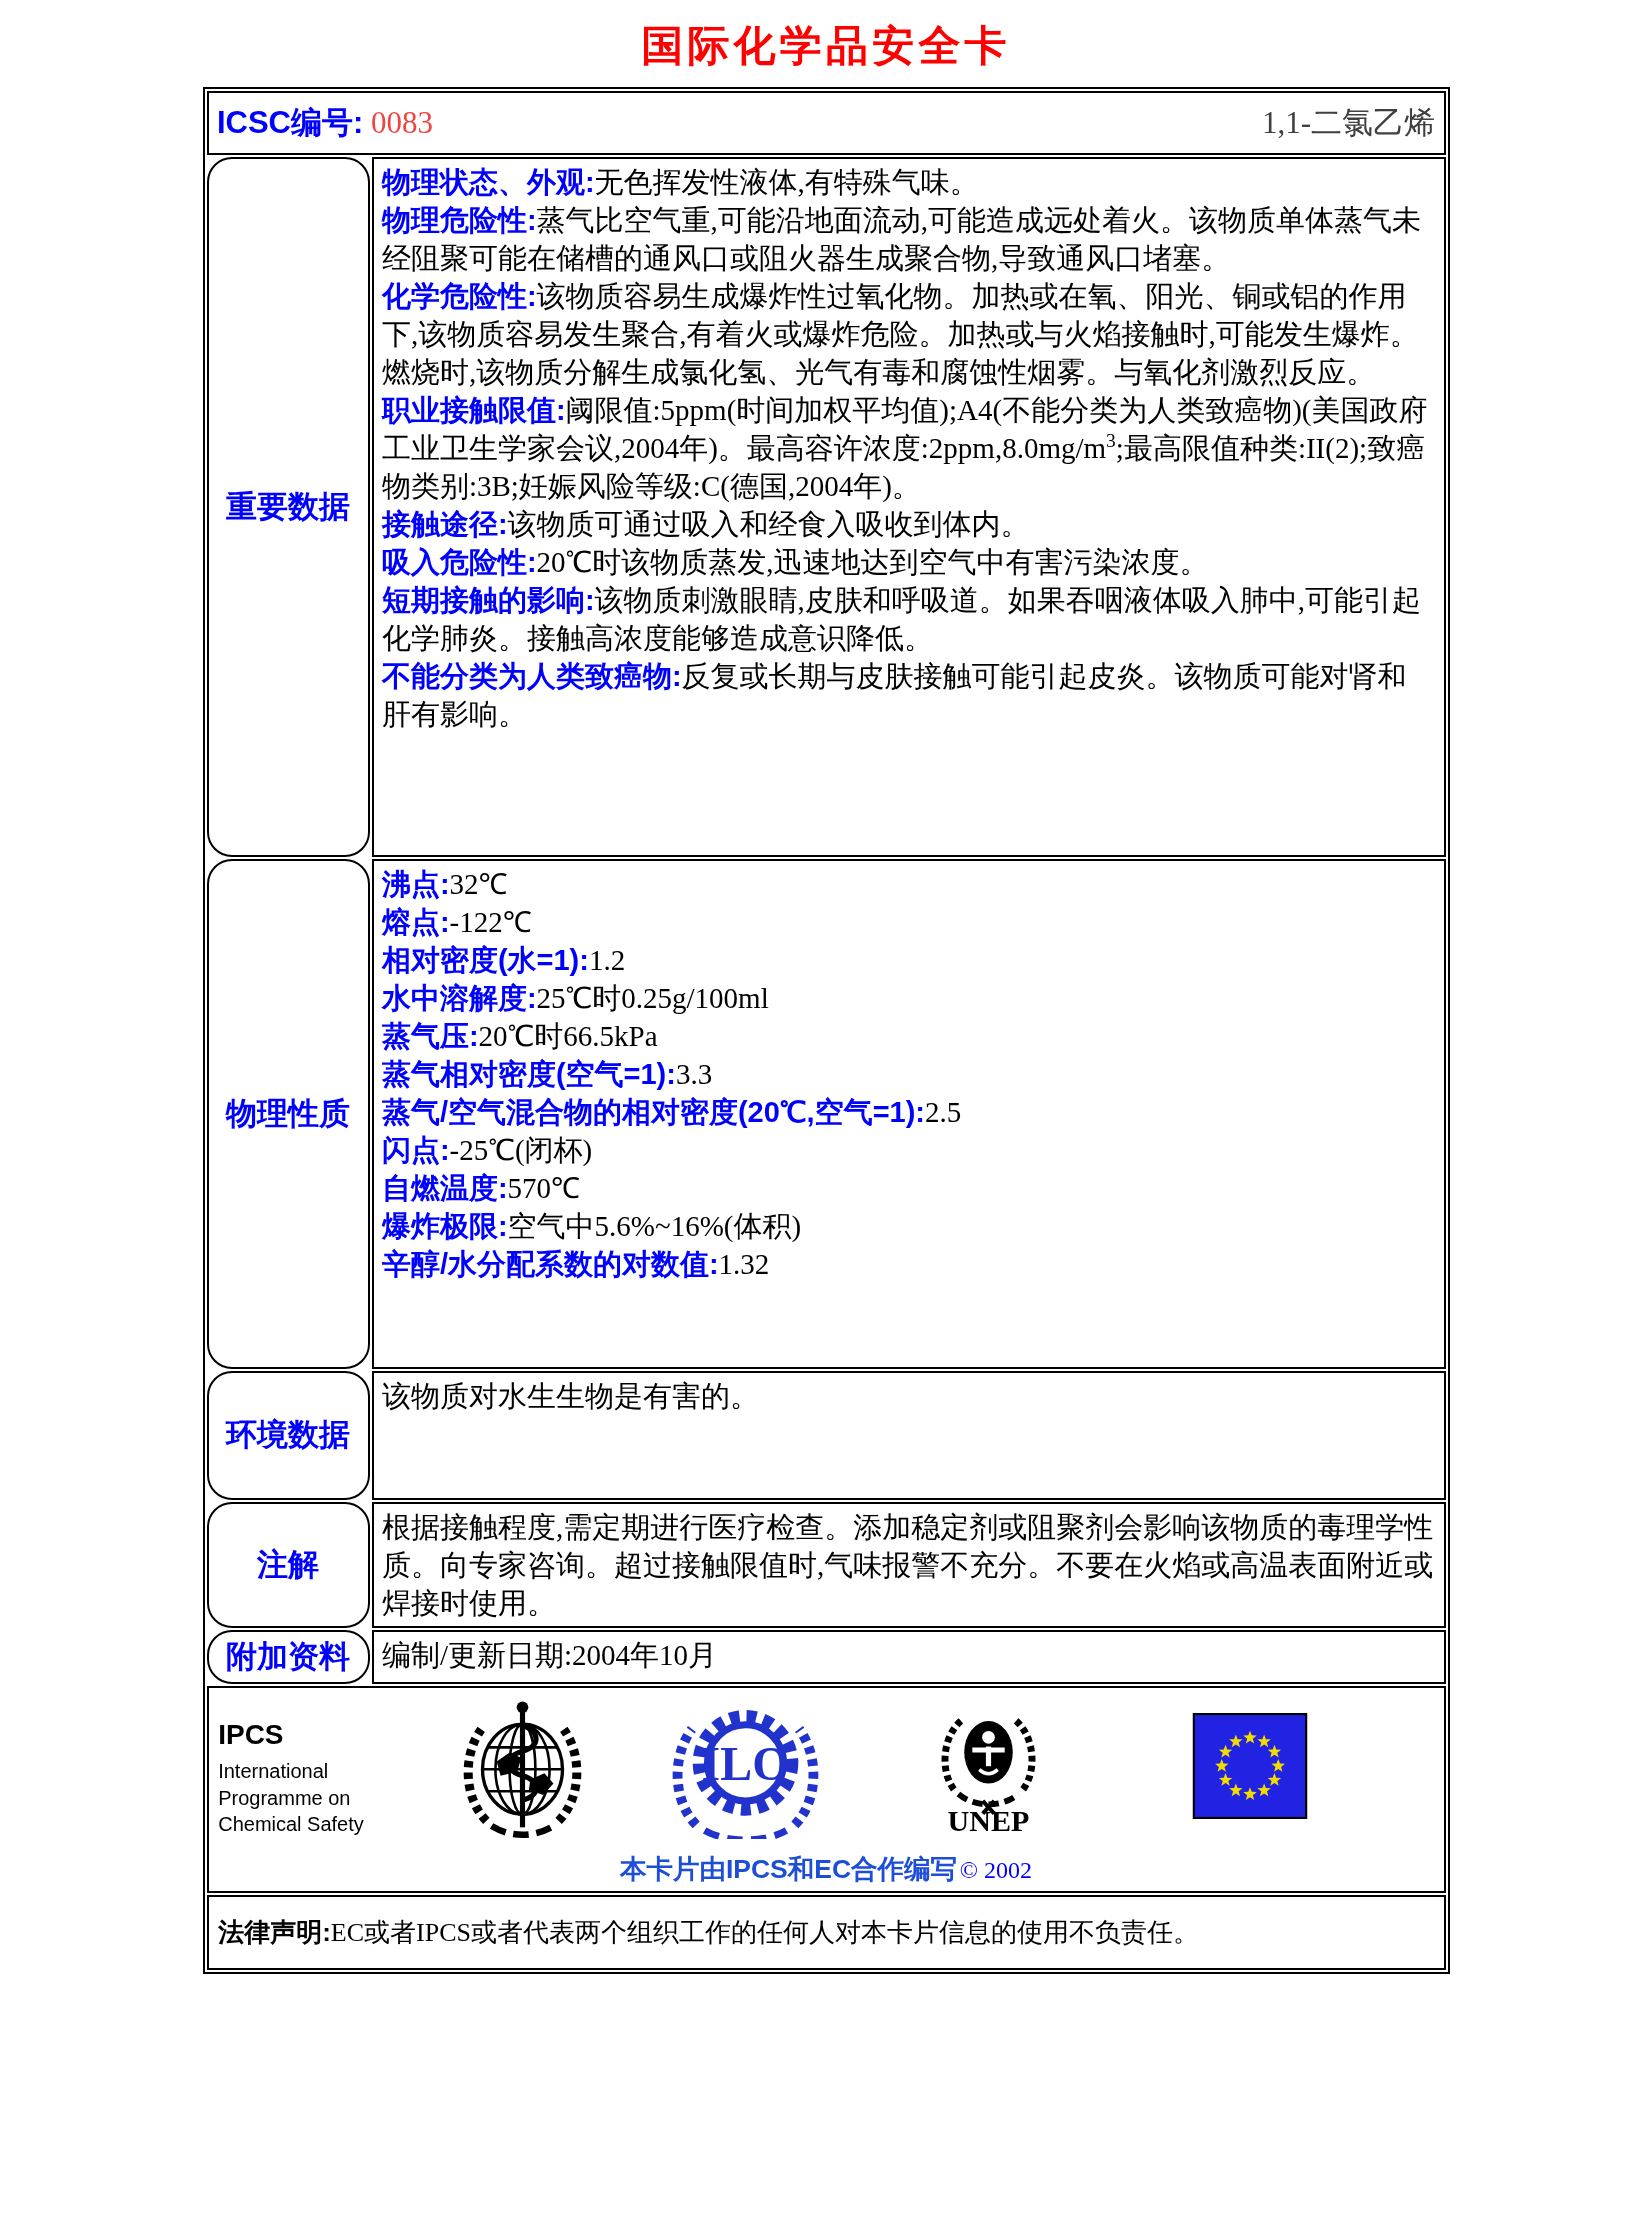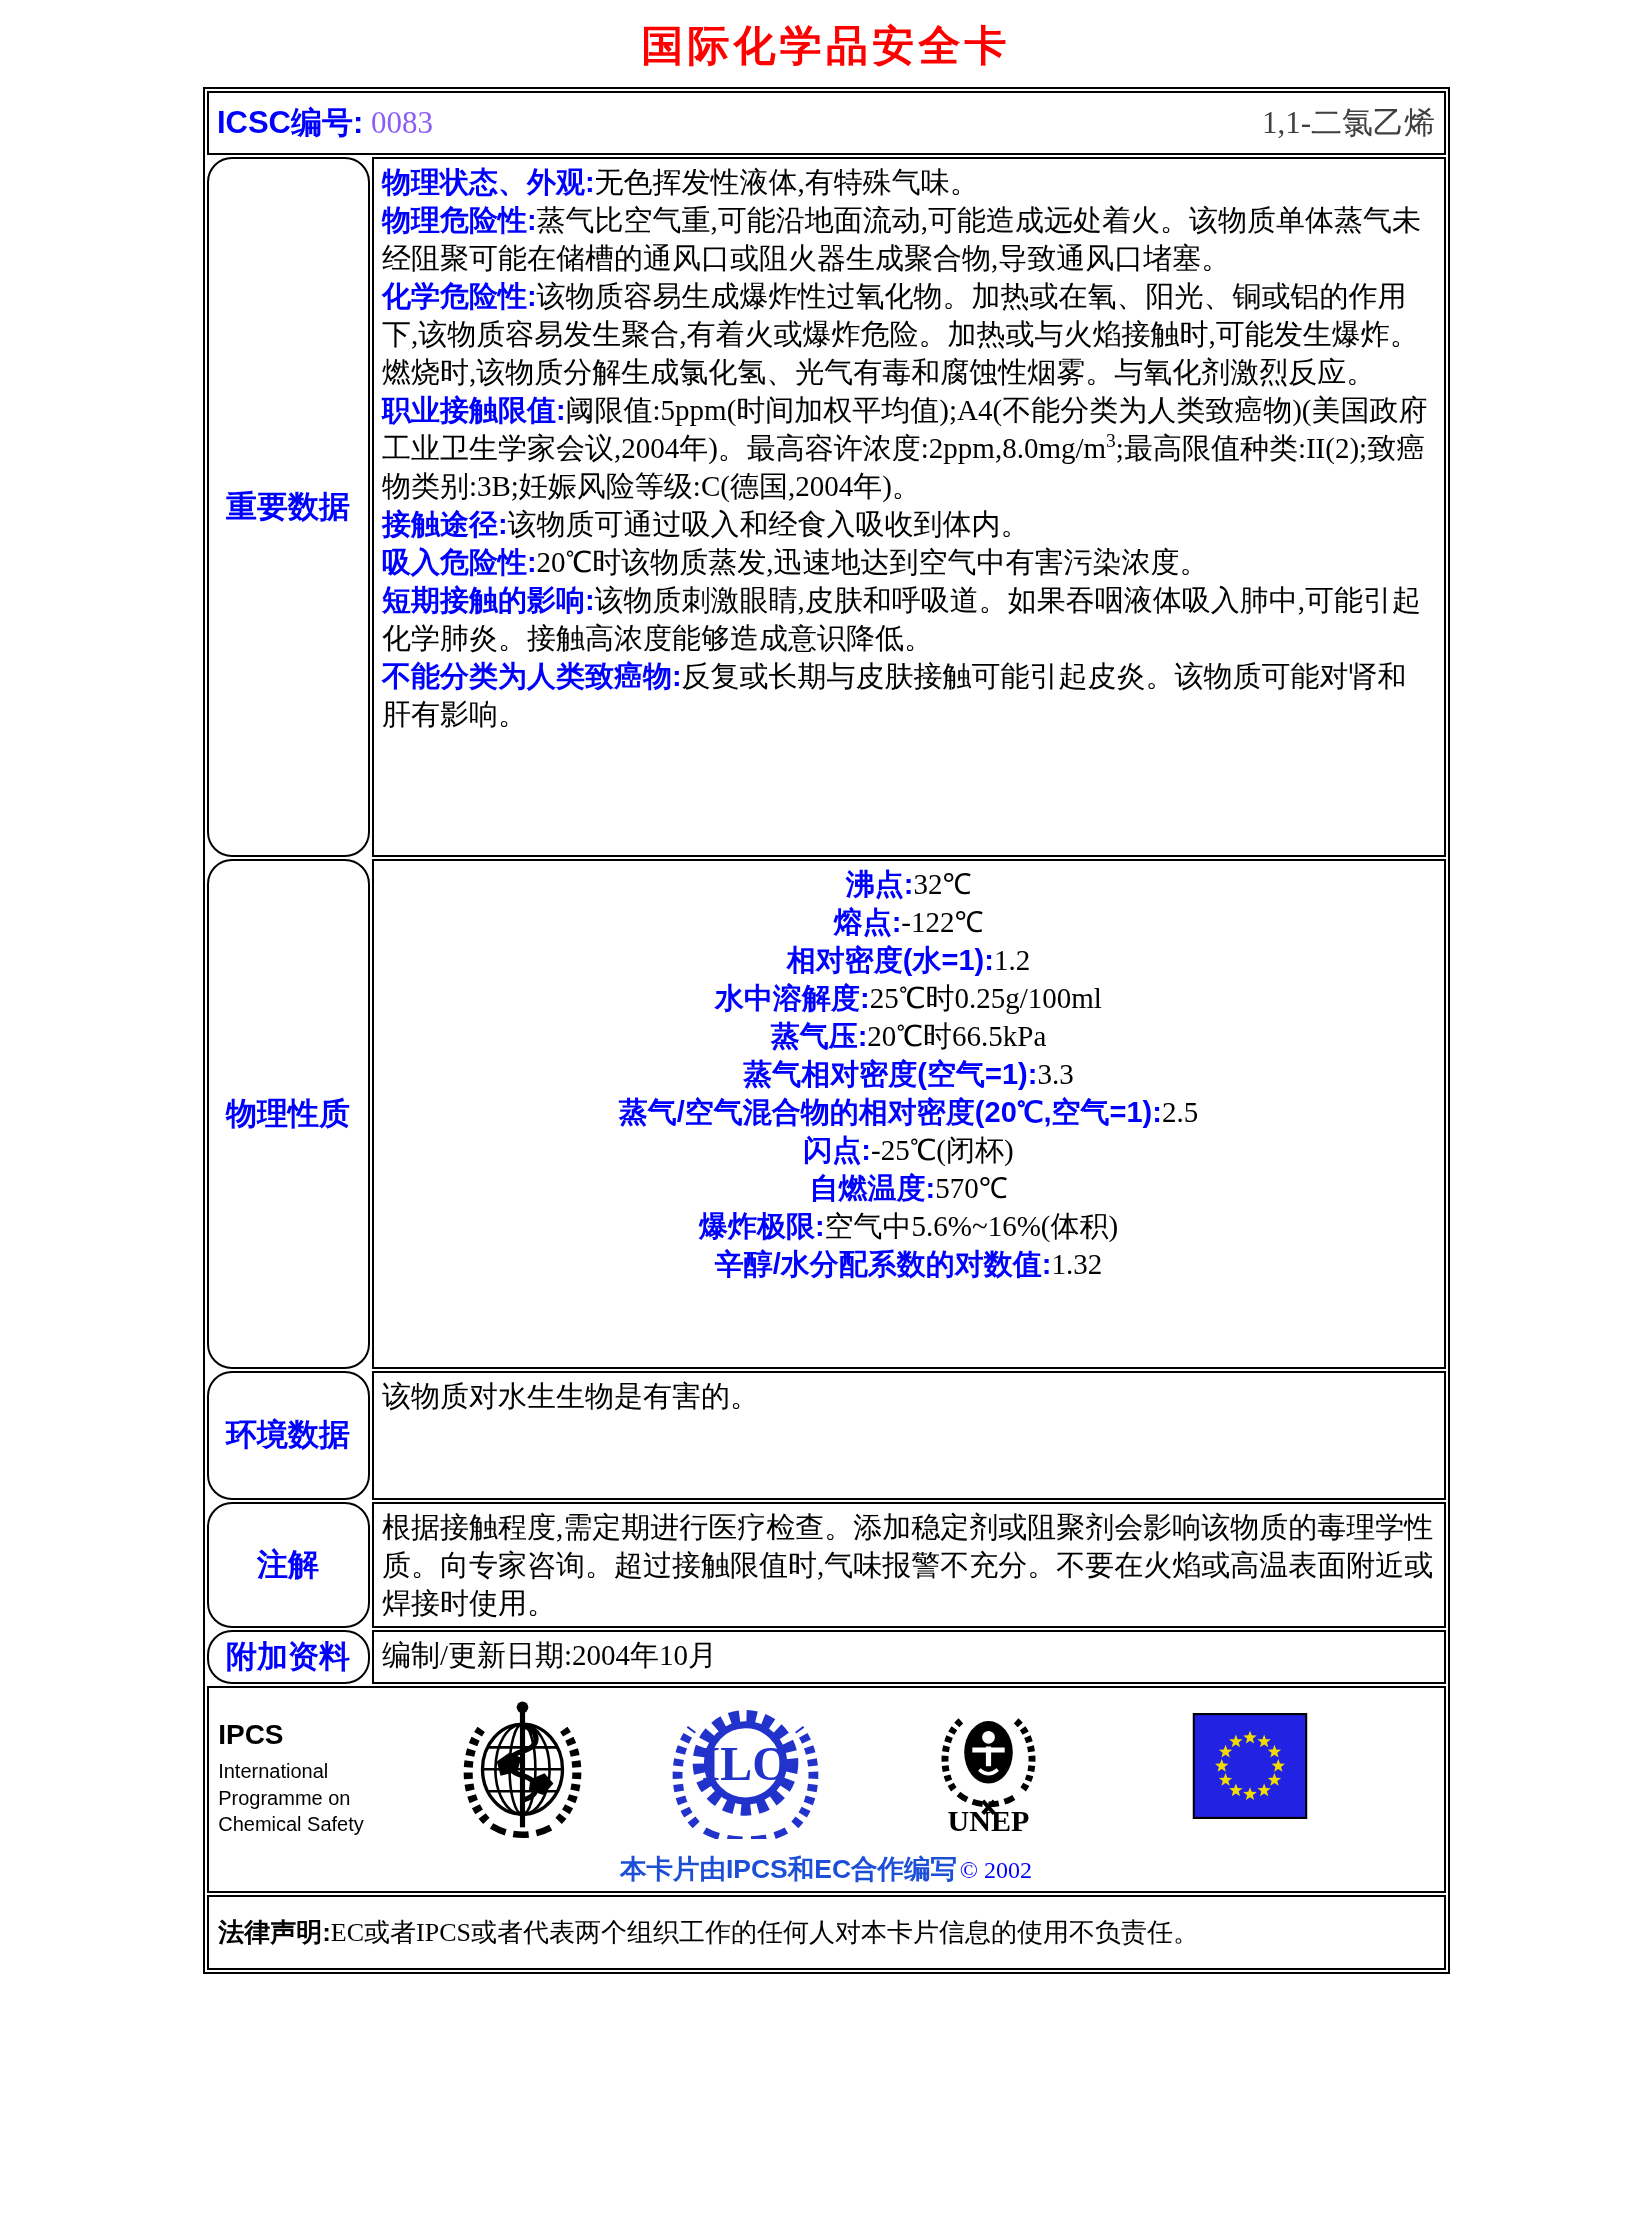--- a/index.html
+++ b/index.html
@@ -7,23 +7,23 @@
   .page-title{margin:18px 0 12.5px 0;text-align:center;color:#FF0000;font-size:42px;font-weight:900;
     font-family:"Liberation Serif",serif;letter-spacing:4.2px;}
   table.icsc{border-collapse:separate;border-spacing:2.8px;border:2.8px solid #000;width:1247px;margin:0 auto;background:#fff;}
   td{border:2.1px solid #000;background:#fff;vertical-align:top;}
   td.rowlabel{width:157px;text-align:center;vertical-align:middle;color:#0000FF;
     font-family:"Liberation Sans",sans-serif;font-weight:bold;font-size:31px;line-height:36px;border-radius:25px;}
   td.content{padding:4.2px 8.4px;font-size:29px;line-height:38px;}
   td.hdr{height:60px;vertical-align:middle;padding:0 8.4px;font-size:31px;}
   .hdr-flex{display:flex;justify-content:space-between;align-items:center;}
   .hdr-label{color:#0000FF;font-family:"Liberation Sans",sans-serif;font-weight:bold;}
-  .hdr-num{color:#8b5cf6;margin-top:16px;}
+  .hdr-num{color:#ef4444;margin-top:16px;}
   .hdr-name{color:#404040;}
-  .h-r2{height:688px;} .h-r3{height:498px;text-align:center;} .h-r4{height:116px;margin-top:24px;} .h-r5{height:114px;}
+  .h-r2{height:688px;} .h-r3{height:498px;} .h-r4{height:116px;margin-top:24px;} .h-r5{height:114px;}
   .h-r6{height:42px;} .h-r7{height:187px;} .h-r8{height:71px;}
   .para{margin:0;}
   .phys .para{line-height:38px;}
   .seg-label{color:#0000FF;font-family:"Liberation Sans",sans-serif;font-weight:bold;}
   .seg-text{color:#000;}
   sup.seg-sup{font-size:19.5px;line-height:0;}
   td.legal{vertical-align:middle;padding:0 9.7px;font-size:26px;}
   .legal-label{font-family:"Liberation Sans",sans-serif;font-weight:bold;color:#000;}
   .logos-cell{position:relative;height:187px;padding:8px;}
   .ipcs-block{position:absolute;left:9.7px;top:31px;font-family:"Liberation Sans",sans-serif;color:#000;}

